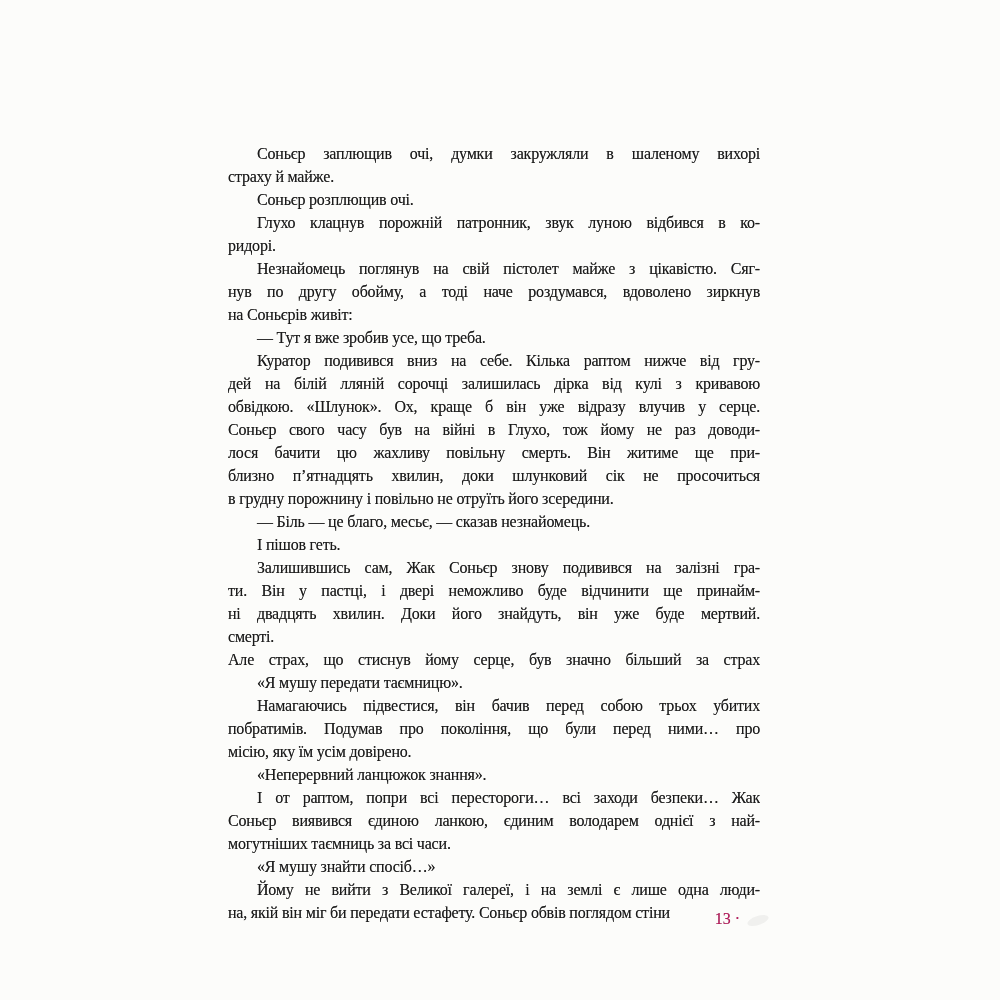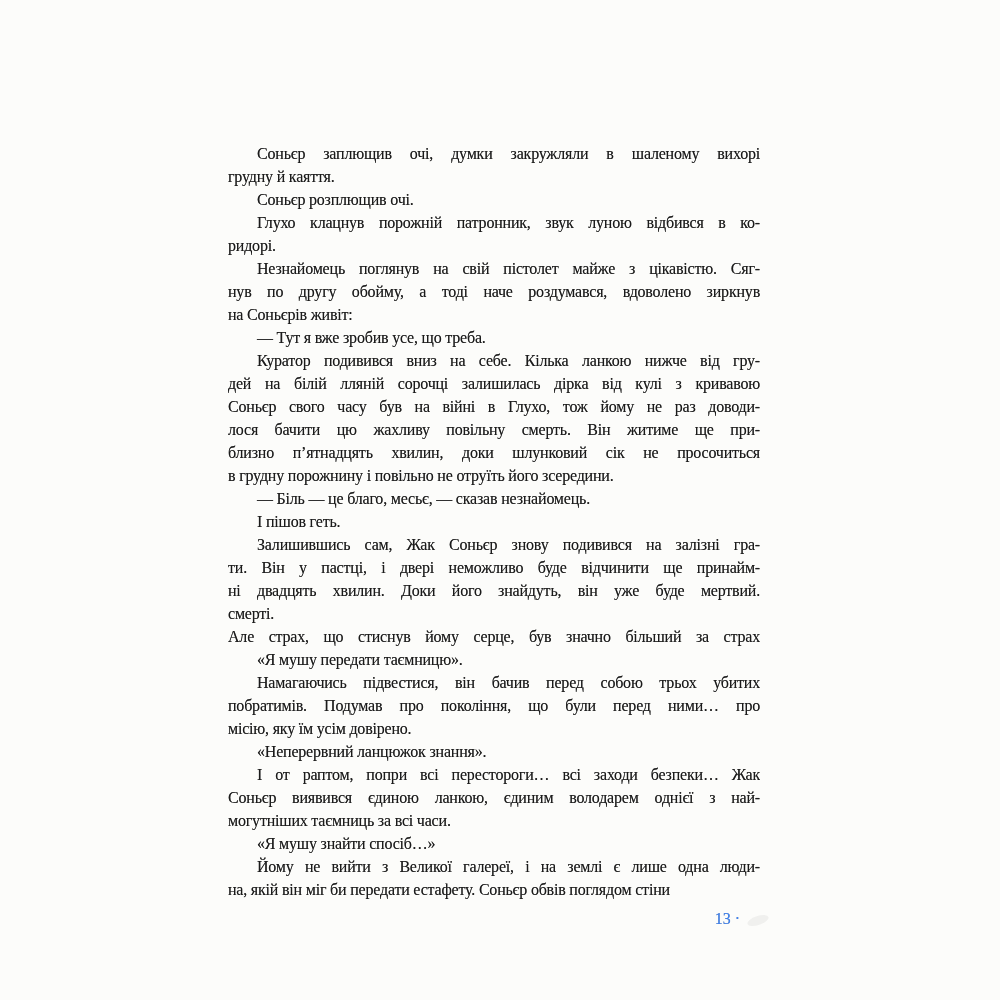--- a/index.html
+++ b/index.html
@@ -36,59 +36,60 @@
   .line.last { text-align-last: left; }
   .page-number {
     position: absolute;
     left: 228px; top: 910px;
     width: 532px;
     box-sizing: border-box;
     padding-right: 20px;
     text-align: right;
     font-size: 16px;
     line-height: 18px;
-    color: #3b82f6;
+    color: #be185d;
     text-shadow: 0 0 0.4px rgba(40,40,40,0.5);
   }
   .scan-artifact {
     position: absolute;
     left: 747px; top: 916px;
     width: 22px; height: 9px;
     background: rgba(90,90,90,0.07);
     border-radius: 50%;
     transform: rotate(-18deg);
   }
 </style>
 </head>
 <body>
 
 <div class="page">
   <div class="text-block">
       <div class="para">
         <div class="line first">Соньєр заплющив очі, думки закружляли в шаленому вихорі</div>
-        <div class="line last">грудну й каяття.</div>
+        <div class="line last">страху й майже.</div>
       </div>
       <div class="para">
         <div class="line first last">Соньєр розплющив очі.</div>
       </div>
       <div class="para">
         <div class="line first">Глухо клацнув порожній патронник, звук луною відбився в ко-</div>
         <div class="line last">ридорі.</div>
       </div>
       <div class="para">
         <div class="line first">Незнайомець поглянув на свій пістолет майже з цікавістю. Сяг-</div>
         <div class="line">нув по другу обойму, а тоді наче роздумався, вдоволено зиркнув</div>
         <div class="line last">на Соньєрів живіт:</div>
       </div>
       <div class="para">
         <div class="line first last">— Тут я вже зробив усе, що треба.</div>
       </div>
       <div class="para">
-        <div class="line first">Куратор подивився вниз на себе. Кілька ланкою нижче від гру-</div>
+        <div class="line first">Куратор подивився вниз на себе. Кілька раптом нижче від гру-</div>
         <div class="line">дей на білій лляній сорочці залишилась дірка від кулі з кривавою</div>
+        <div class="line">обвідкою. «Шлунок». Ох, краще б він уже відразу влучив у серце.</div>
         <div class="line">Соньєр свого часу був на війні в Глухо, тож йому не раз доводи-</div>
         <div class="line">лося бачити цю жахливу повільну смерть. Він житиме ще при-</div>
         <div class="line">близно п’ятнадцять хвилин, доки шлунковий сік не просочиться</div>
         <div class="line last">в грудну порожнину і повільно не отруїть його зсередини.</div>
       </div>
       <div class="para">
         <div class="line first last">— Біль — це благо, месьє, — сказав незнайомець.</div>
       </div>
       <div class="para">
         <div class="line first last">І пішов геть.</div>

